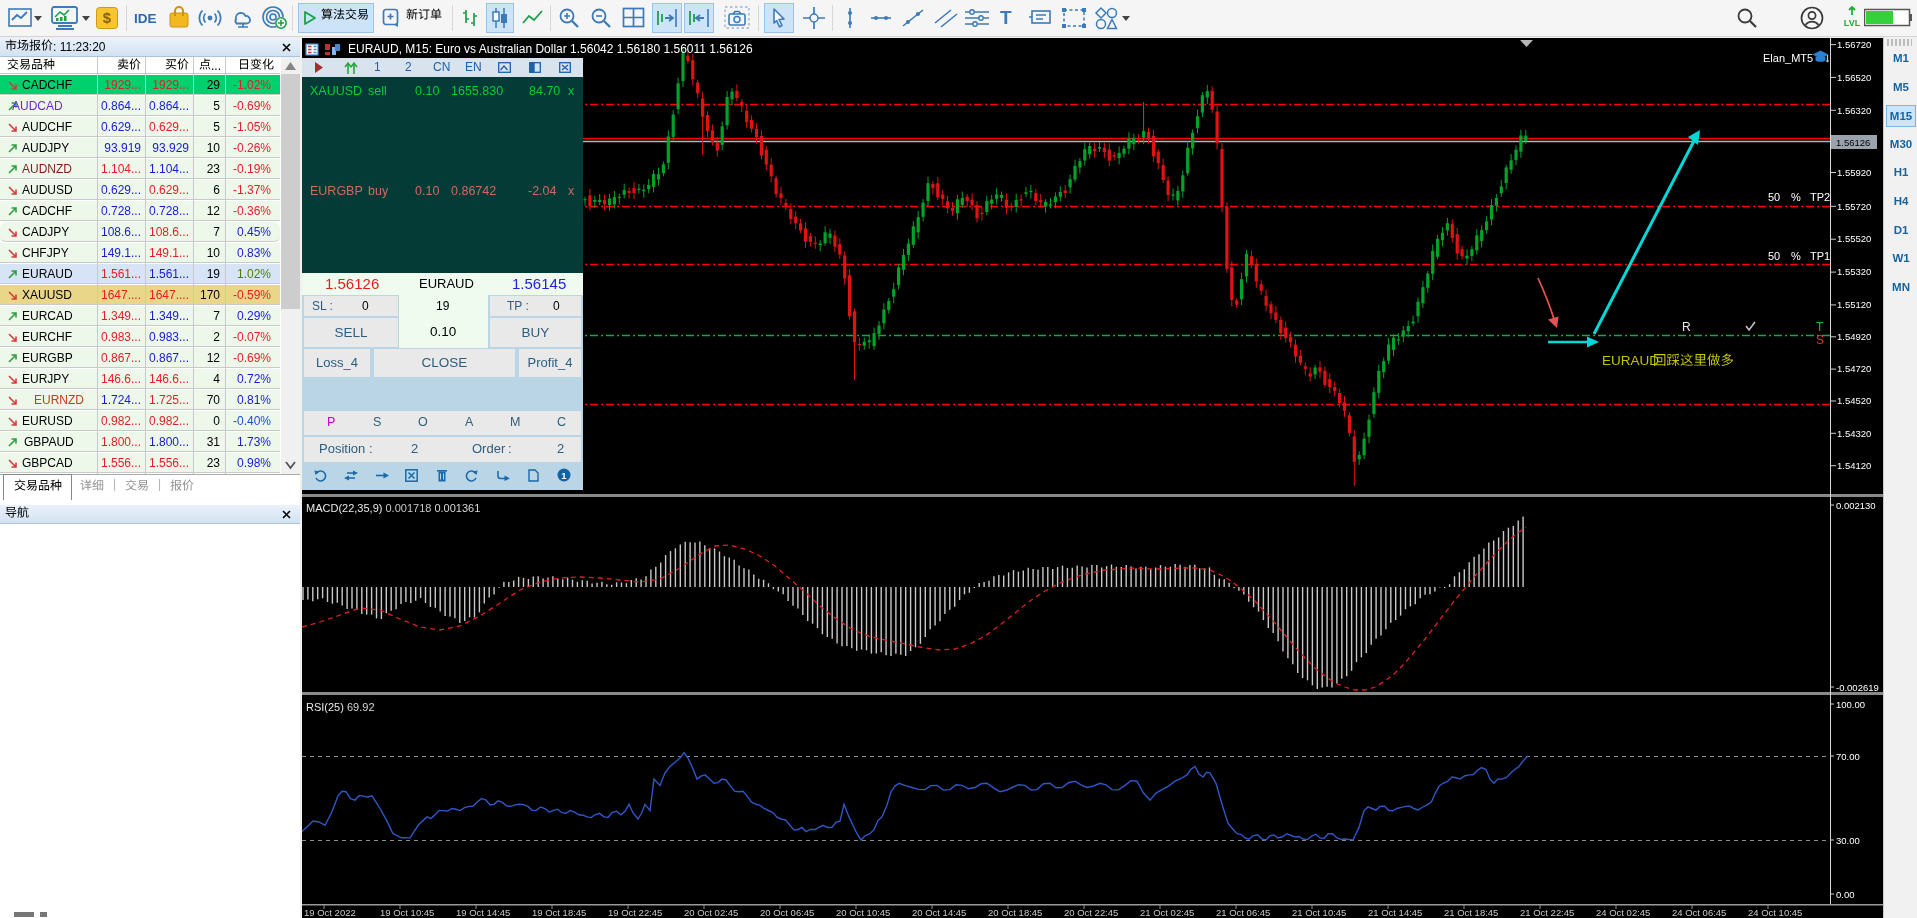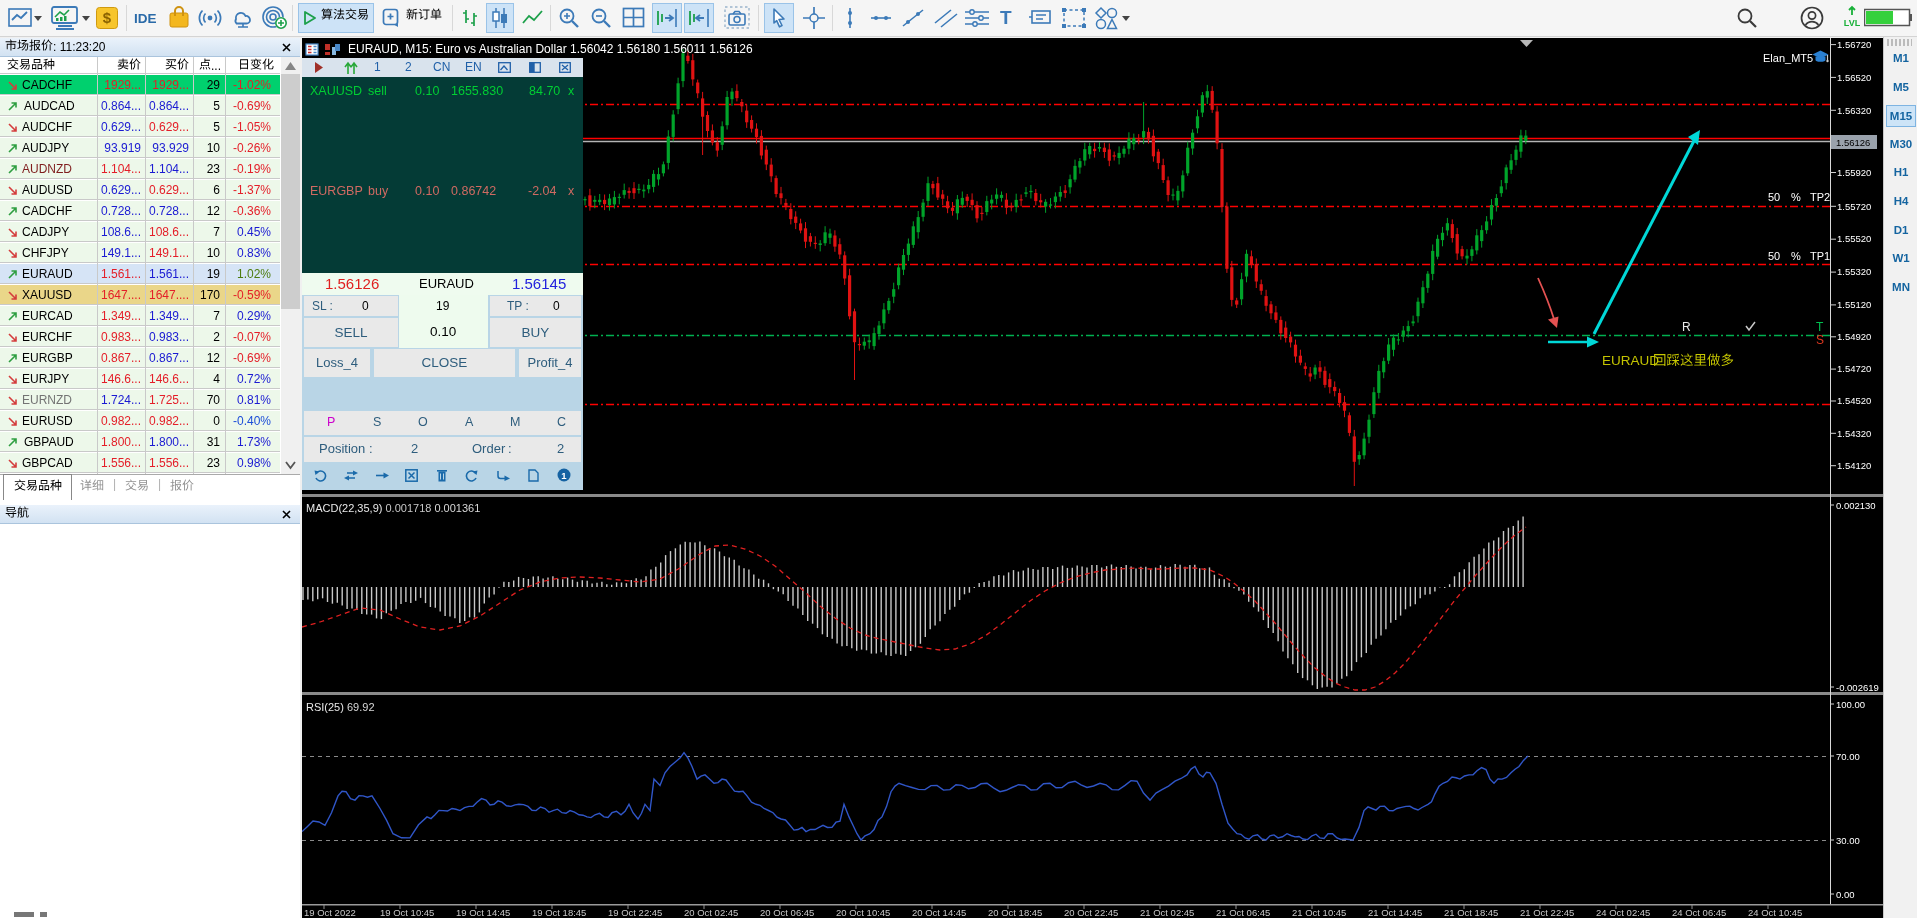--- a/index.html
+++ b/index.html
@@ -322,21 +322,21 @@
         <span class="mwcell" style="left:22px;color:#000">CADCHF</span>
         <span class="mwcell" style="right:139px;color:#e41e28">1929...</span>
         <span class="mwcell" style="right:91px;color:#e41e28">1929...</span>
         <span class="mwcell" style="right:60px;color:#000">29</span>
         <span class="mwcell" style="right:9px;color:#e41e28">-1.02%</span>
       </div>
       <div class="mwrow" style="top:39px;">
         <span class="mwcell" style="left:7px;top:2px"><svg width="11" height="11" viewBox="0 0 11 11">
             <path d="M2 9 L9 2 M4.5 2 H9 V6.5" fill="none" stroke="#2e9e40" stroke-width="1.6"></path>
           </svg></span>
-        <span class="mwcell" style="left:24px;color:#000000">AUDCAD</span>
+        <span class="mwcell" style="left:12px;color:#6d28d9">AUDCAD</span>
         <span class="mwcell" style="right:139px;color:#1a1ad2">0.864...</span>
         <span class="mwcell" style="right:91px;color:#1a1ad2">0.864...</span>
         <span class="mwcell" style="right:60px;color:#000">5</span>
         <span class="mwcell" style="right:9px;color:#e41e28">-0.69%</span>
       </div>
       <div class="mwrow" style="top:60px;">
         <span class="mwcell" style="left:7px;top:2px"><svg width="11" height="11" viewBox="0 0 11 11">
             <path d="M2 2 L9 9 M9 4.5 V9 H4.5" fill="none" stroke="#d43c3c" stroke-width="1.6"></path>
           </svg></span>
         <span class="mwcell" style="left:22px;color:#000">AUDCHF</span>
@@ -378,21 +378,21 @@
       <div class="mwrow" style="top:144px;">
         <span class="mwcell" style="left:7px;top:2px"><svg width="11" height="11" viewBox="0 0 11 11">
             <path d="M2 9 L9 2 M4.5 2 H9 V6.5" fill="none" stroke="#2e9e40" stroke-width="1.6"></path>
           </svg></span>
         <span class="mwcell" style="left:22px;color:#000">CADCHF</span>
         <span class="mwcell" style="right:139px;color:#1a1ad2">0.728...</span>
         <span class="mwcell" style="right:91px;color:#1a1ad2">0.728...</span>
         <span class="mwcell" style="right:60px;color:#000">12</span>
         <span class="mwcell" style="right:9px;color:#e41e28">-0.36%</span>
       </div>
-      <div class="mwrow" style="top:165px;">
+      <div class="mwrow" style="top:165px;border-radius:6px;">
         <span class="mwcell" style="left:7px;top:2px"><svg width="11" height="11" viewBox="0 0 11 11">
             <path d="M2 2 L9 9 M9 4.5 V9 H4.5" fill="none" stroke="#d43c3c" stroke-width="1.6"></path>
           </svg></span>
         <span class="mwcell" style="left:22px;color:#000">CADJPY</span>
         <span class="mwcell" style="right:139px;color:#1a1ad2">108.6...</span>
         <span class="mwcell" style="right:91px;color:#e41e28">108.6...</span>
         <span class="mwcell" style="right:60px;color:#000">7</span>
         <span class="mwcell" style="right:9px;color:#1a1ad2">0.45%</span>
       </div>
       <div class="mwrow" style="top:186px;">
@@ -462,21 +462,21 @@
         <span class="mwcell" style="left:22px;color:#000">EURJPY</span>
         <span class="mwcell" style="right:139px;color:#e41e28">146.6...</span>
         <span class="mwcell" style="right:91px;color:#e41e28">146.6...</span>
         <span class="mwcell" style="right:60px;color:#000">4</span>
         <span class="mwcell" style="right:9px;color:#1a1ad2">0.72%</span>
       </div>
       <div class="mwrow" style="top:333px;">
         <span class="mwcell" style="left:7px;top:2px"><svg width="11" height="11" viewBox="0 0 11 11">
             <path d="M2 2 L9 9 M9 4.5 V9 H4.5" fill="none" stroke="#d43c3c" stroke-width="1.6"></path>
           </svg></span>
-        <span class="mwcell" style="left:22px;color:#737373">EURNZD</span>
+        <span class="mwcell" style="left:34px;color:#c2410c">EURNZD</span>
         <span class="mwcell" style="right:139px;color:#1a1ad2">1.724...</span>
         <span class="mwcell" style="right:91px;color:#e41e28">1.725...</span>
         <span class="mwcell" style="right:60px;color:#000">70</span>
         <span class="mwcell" style="right:9px;color:#1a1ad2">0.81%</span>
       </div>
       <div class="mwrow" style="top:354px;">
         <span class="mwcell" style="left:7px;top:2px"><svg width="11" height="11" viewBox="0 0 11 11">
             <path d="M2 2 L9 9 M9 4.5 V9 H4.5" fill="none" stroke="#d43c3c" stroke-width="1.6"></path>
           </svg></span>
         <span class="mwcell" style="left:22px;color:#000">EURUSD</span>

